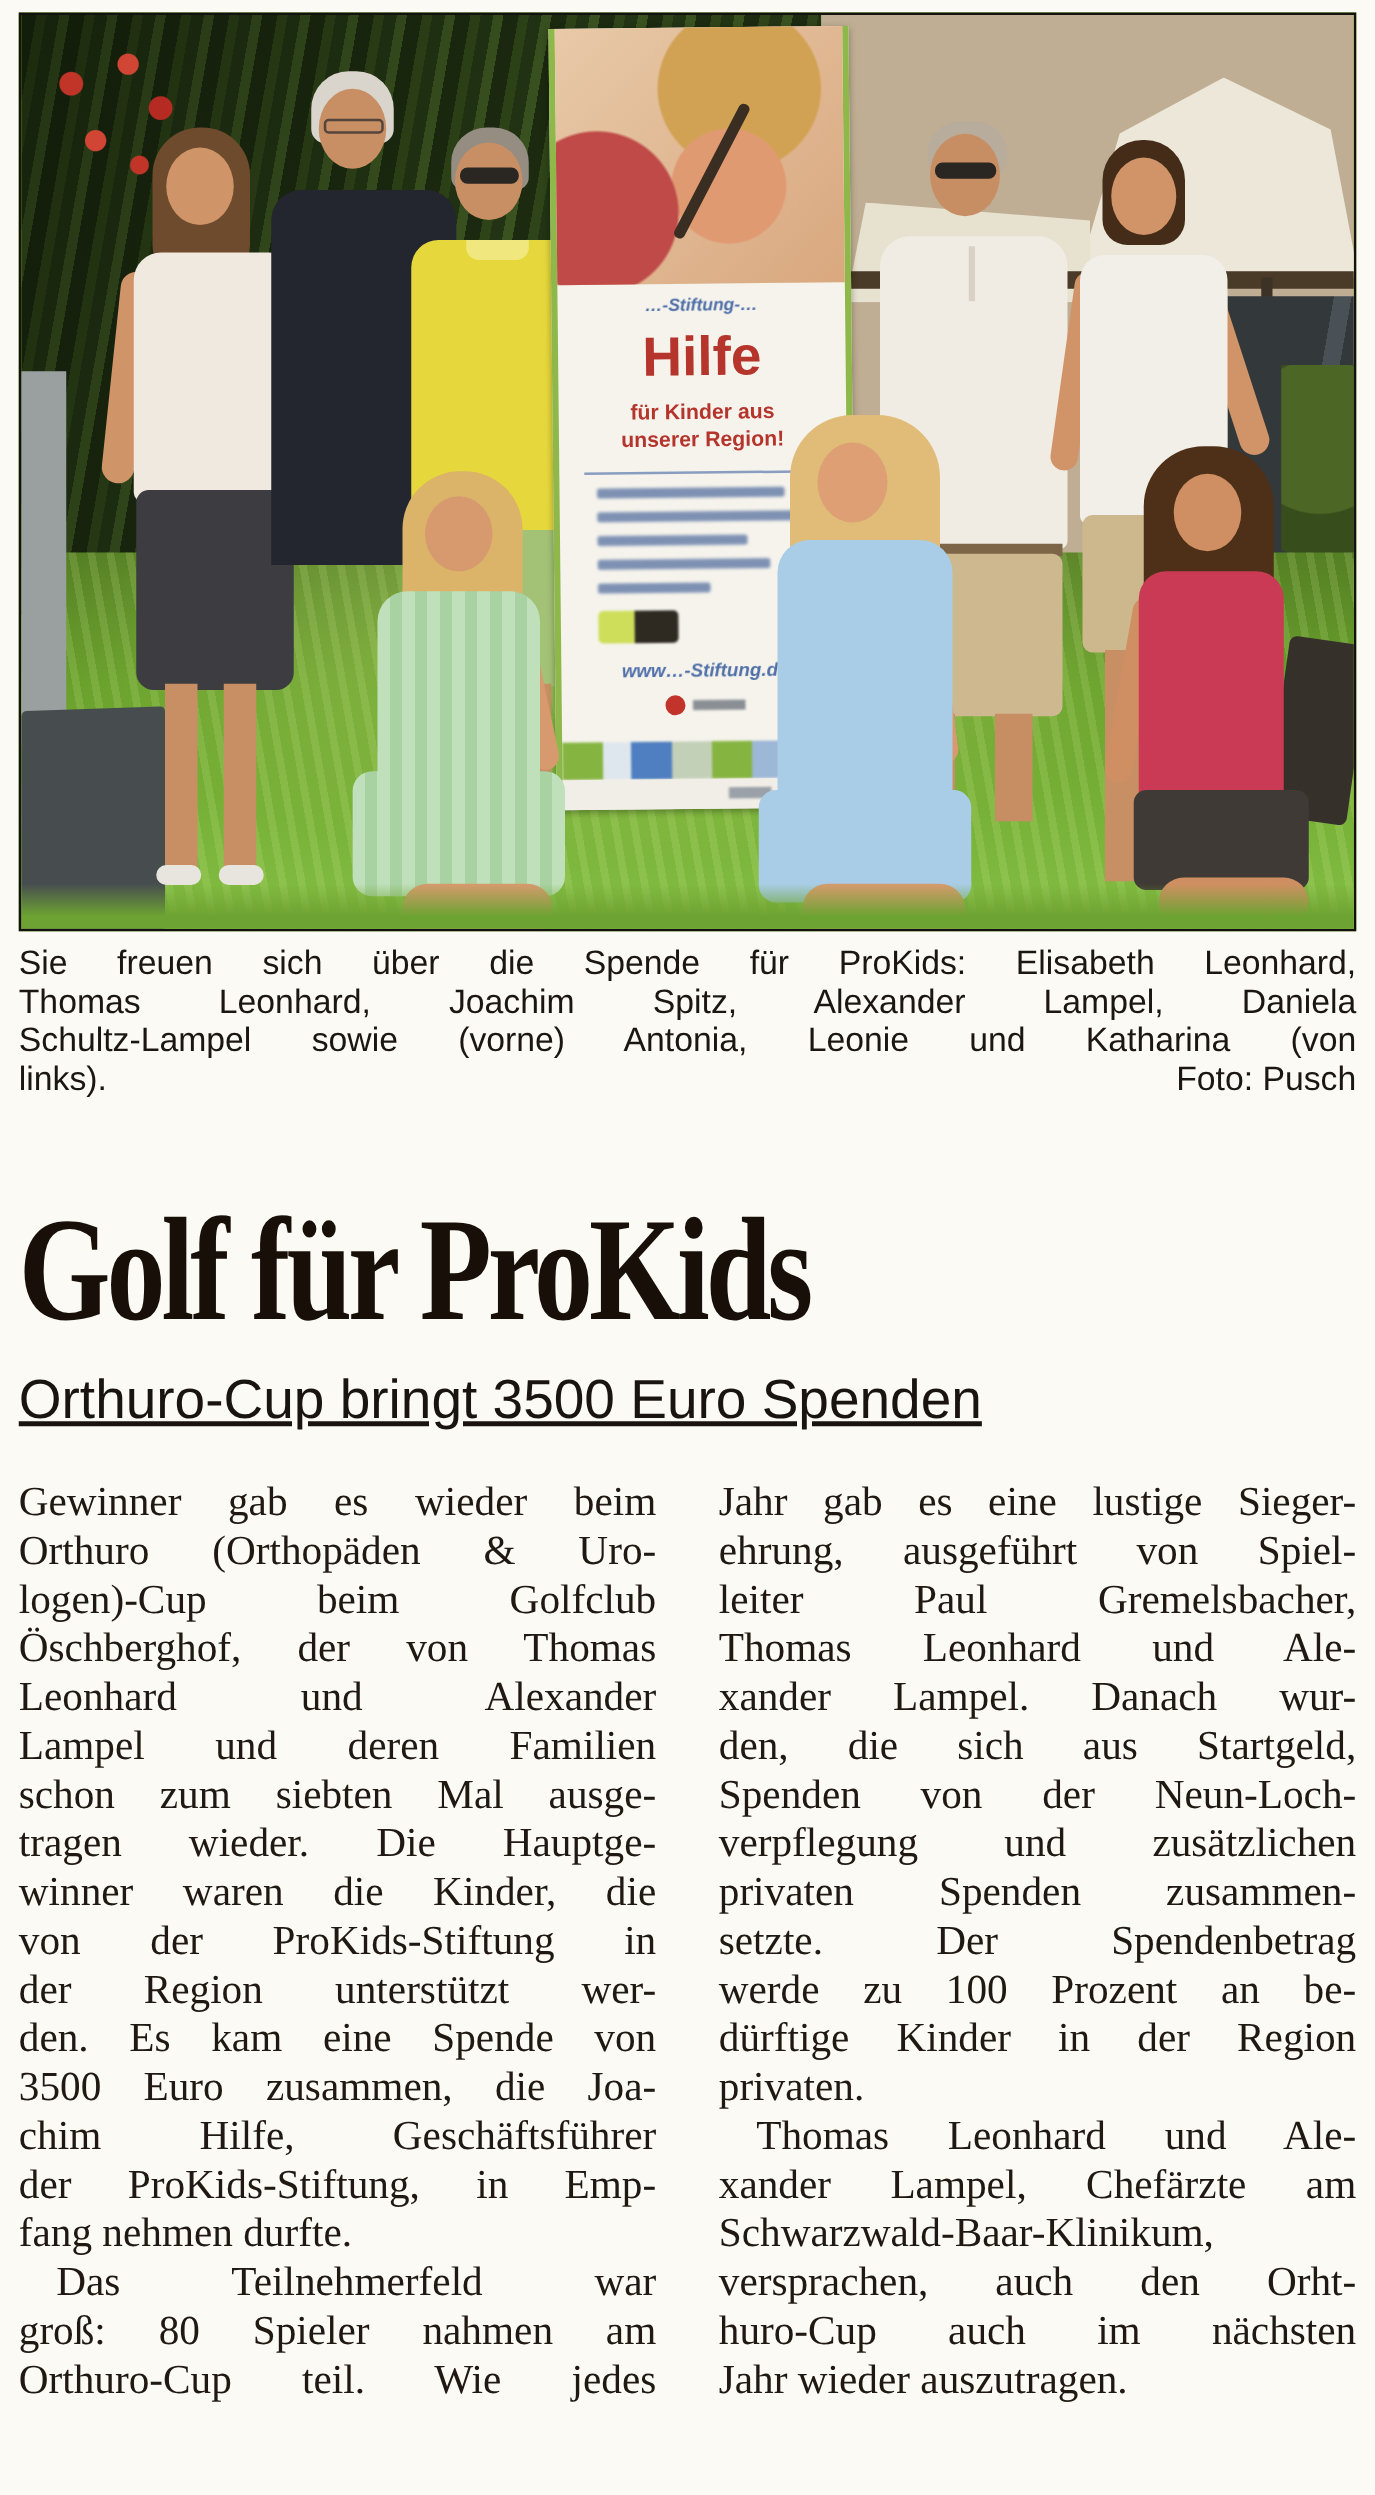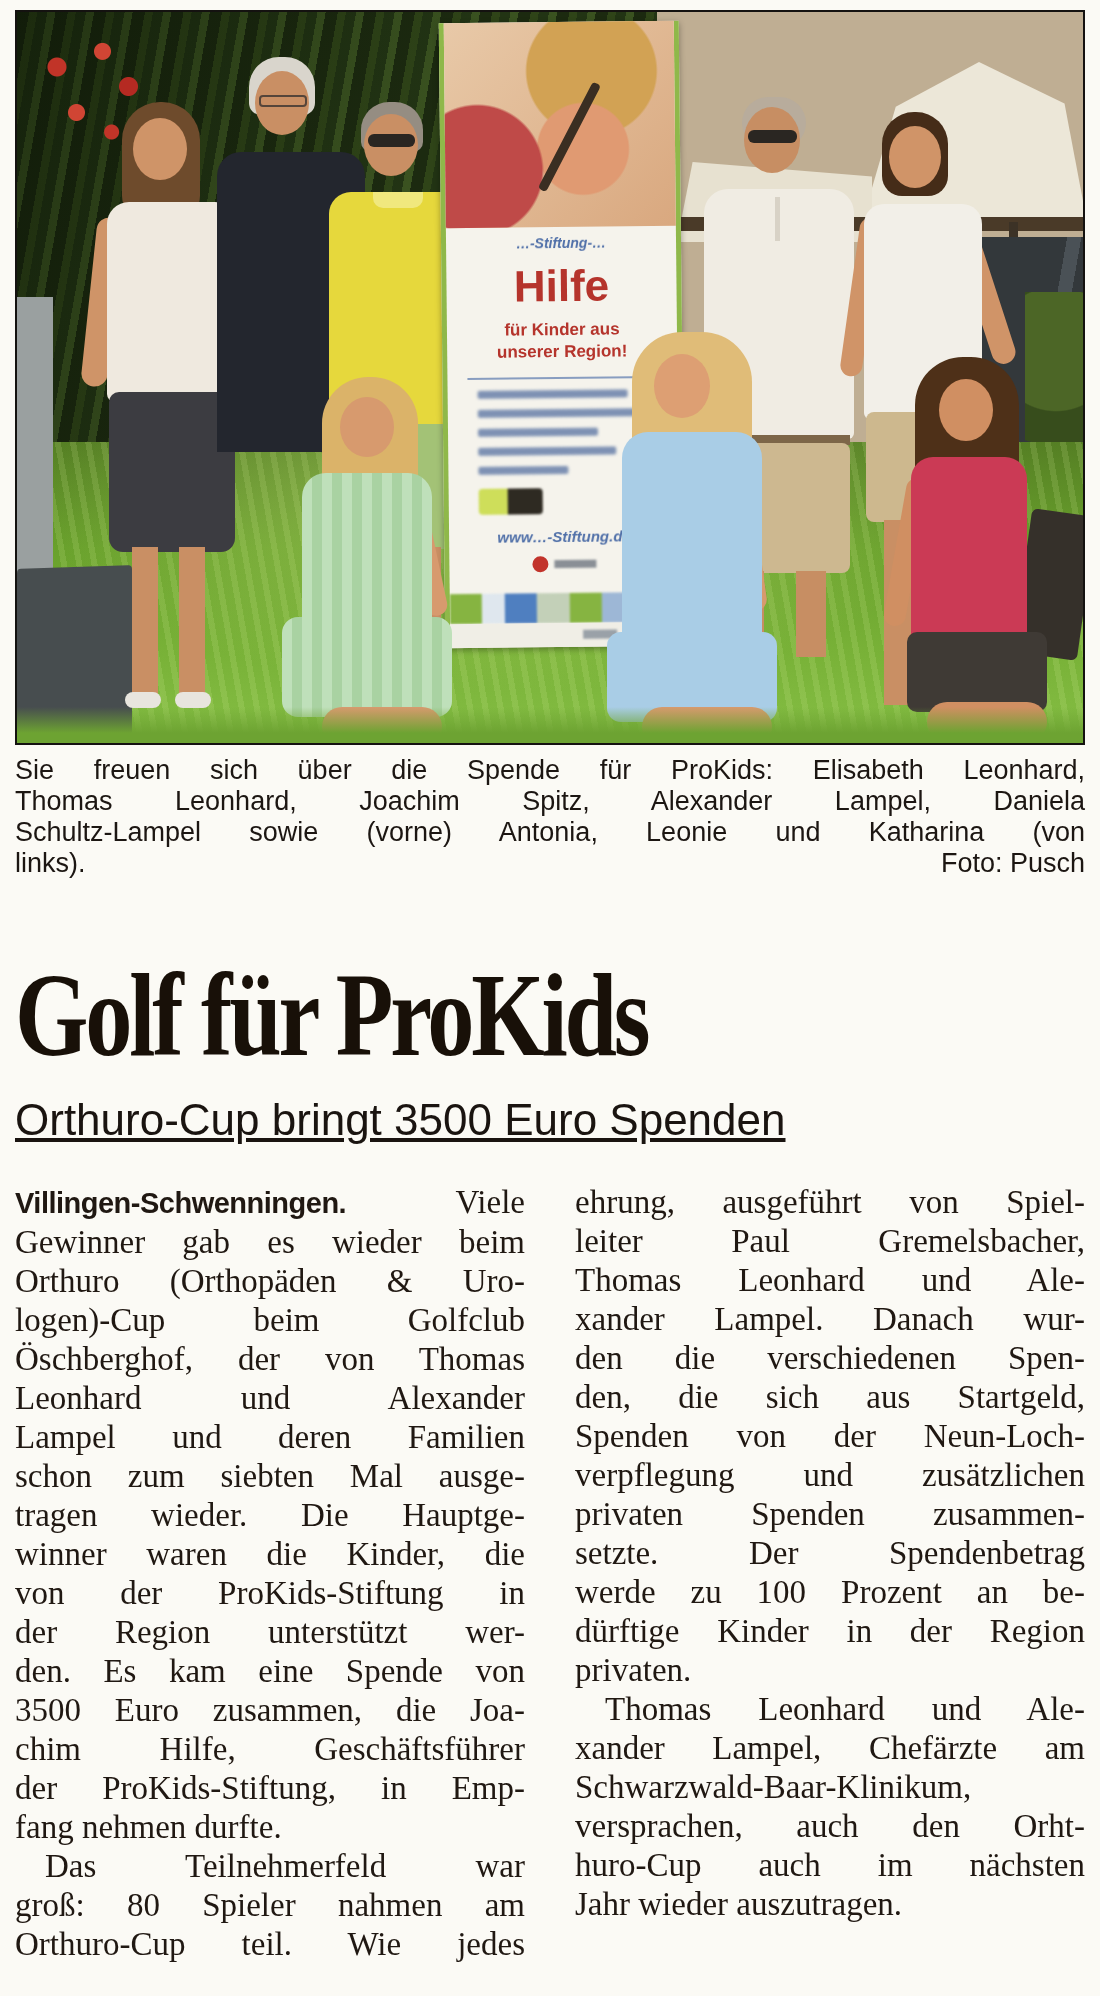--- a/index.html
+++ b/index.html
@@ -333,24 +333,20 @@
     <span>links).</span>
     <span>Foto: Pusch</span>
   </div>
 </div>
 
 <h1 class="headline">Golf für ProKids</h1>
 <h2 class="subheadline">Orthuro-Cup bringt 3500 Euro Spenden</h2>
 
 <div class="article">
   <div class="col">
-    <div class="body-line">
-      <span class="dateline">Villingen-Schwenningen.</span>
-      <span>Viele</span>
-    </div>
     <div>
 
     <div class="body-line">Gewinner gab es wieder beim</div>
         <div class="body-line">Orthuro (Orthopäden &amp; Uro-</div>
         <div class="body-line">logen)-Cup beim Golfclub</div>
         <div class="body-line">Öschberghof, der von Thomas</div>
         <div class="body-line">Leonhard und Alexander</div>
         <div class="body-line">Lampel und deren Familien</div>
         <div class="body-line">schon zum siebten Mal ausge-</div>
         <div class="body-line">tragen wieder. Die Hauptge-</div>
@@ -363,25 +359,25 @@
         <div class="body-line">der ProKids-Stiftung, in Emp-</div>
         <div class="body-line par-end">fang nehmen durfte.</div>
         <div class="body-line indent">Das Teilnehmerfeld war</div>
         <div class="body-line">groß: 80 Spieler nahmen am</div>
         <div class="body-line">Orthuro-Cup teil. Wie jedes</div>
       </div>
   </div>
   <div class="col">
     <div>
 
+    <div class="body-line">Jahr gab es eine lustige Sieger-</div>
         <div class="body-line">ehrung, ausgeführt von Spiel-</div>
         <div class="body-line">leiter Paul Gremelsbacher,</div>
         <div class="body-line">Thomas Leonhard und Ale-</div>
         <div class="body-line">xander Lampel. Danach wur-</div>
-        <div class="body-line">den die verschiedenen Spen-</div>
         <div class="body-line">den, die sich aus Startgeld,</div>
         <div class="body-line">Spenden von der Neun-Loch-</div>
         <div class="body-line">verpflegung und zusätzlichen</div>
         <div class="body-line">privaten Spenden zusammen-</div>
         <div class="body-line">setzte. Der Spendenbetrag</div>
         <div class="body-line">werde zu 100 Prozent an be-</div>
         <div class="body-line">dürftige Kinder in der Region</div>
         <div class="body-line par-end">privaten.</div>
         <div class="body-line indent">Thomas Leonhard und Ale-</div>
         <div class="body-line">xander Lampel, Chefärzte am</div>

